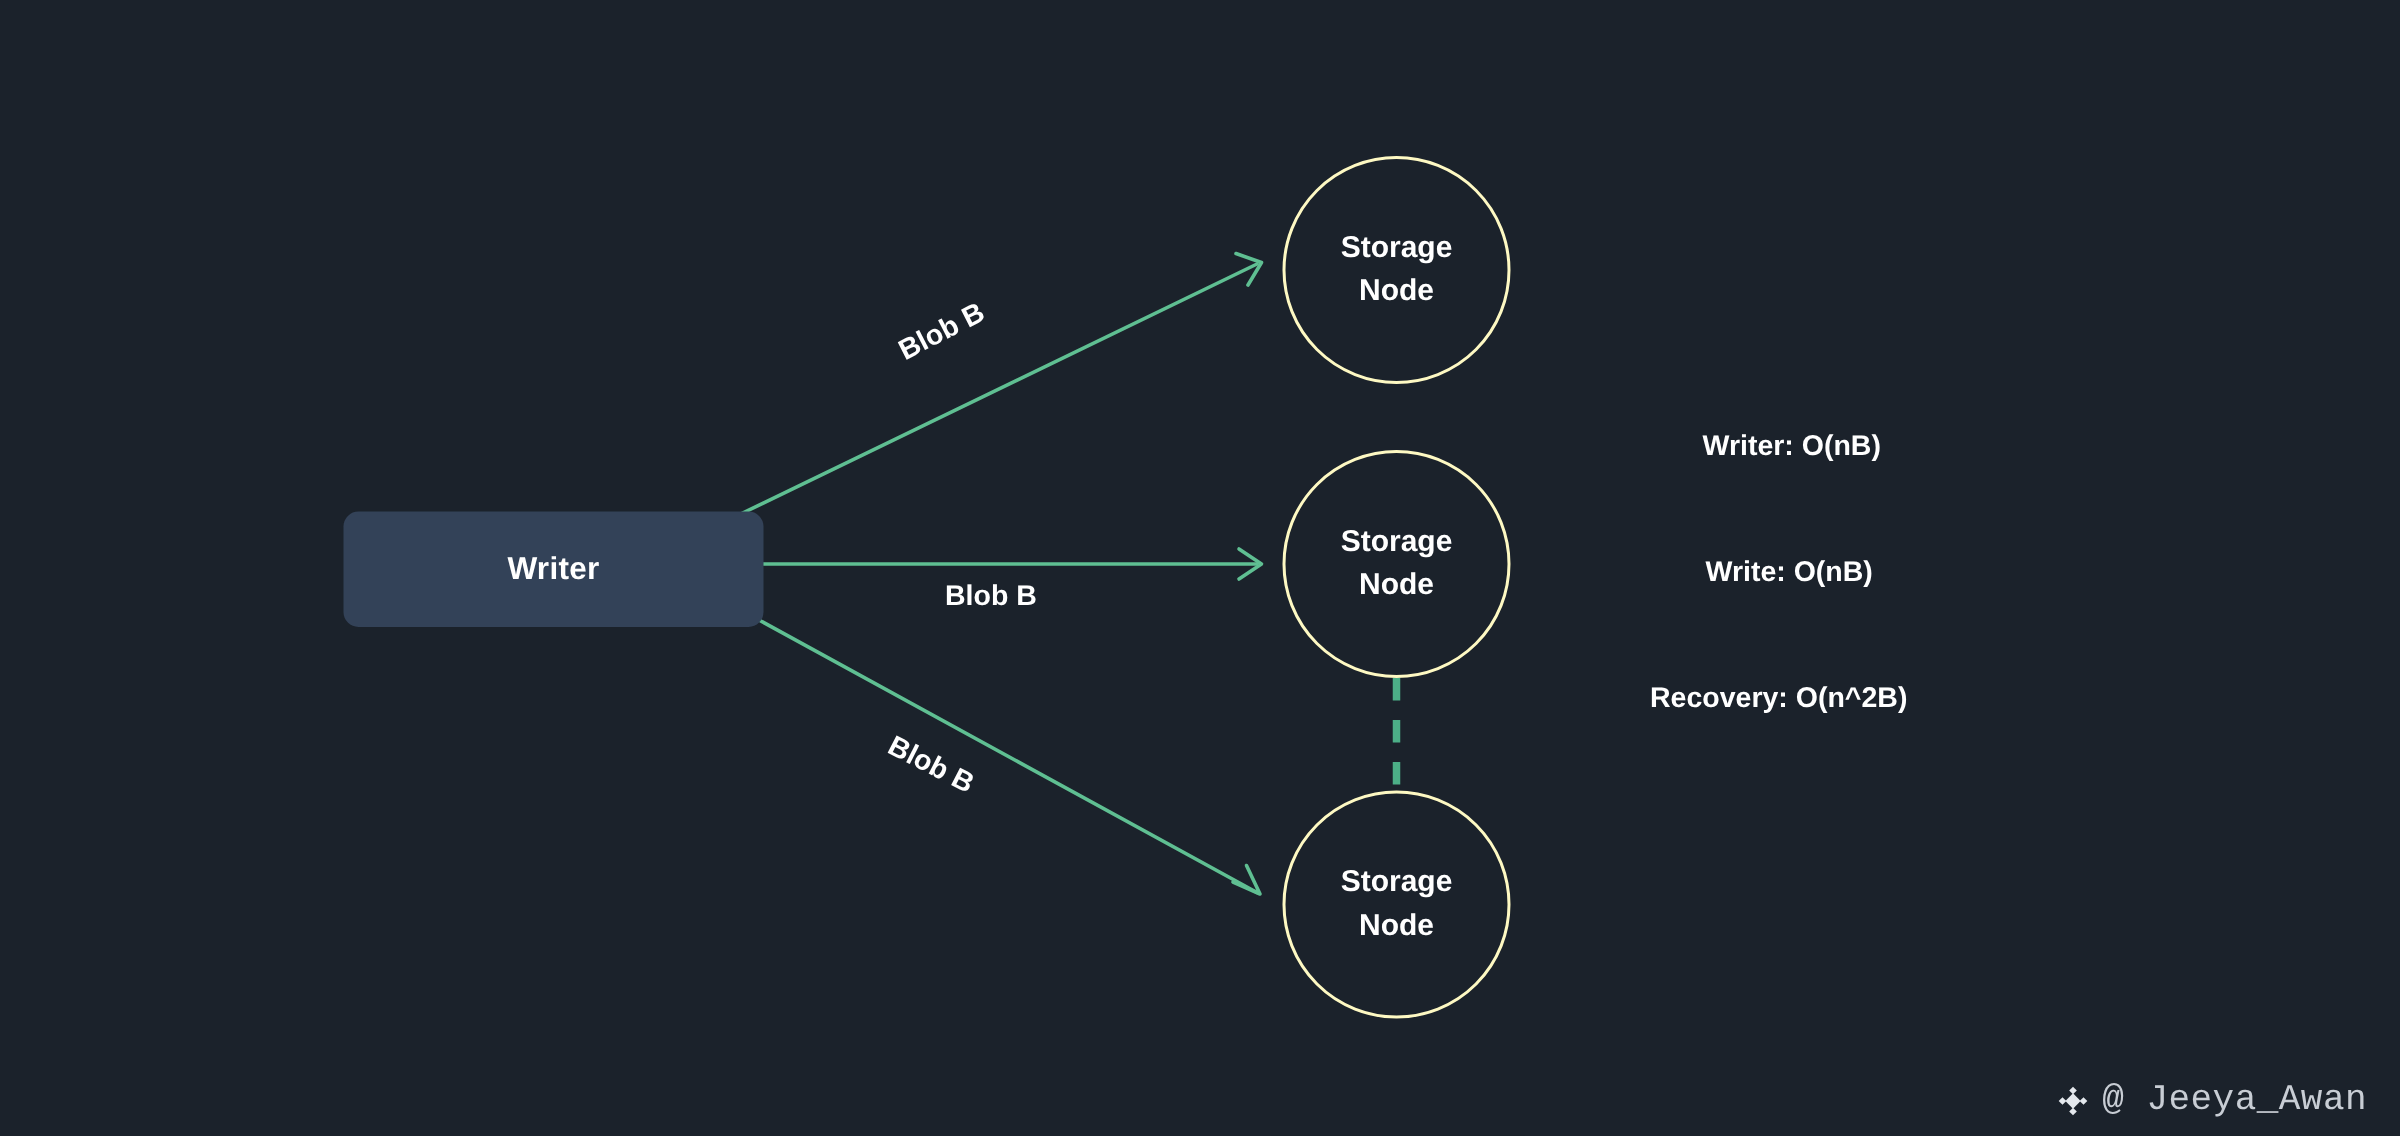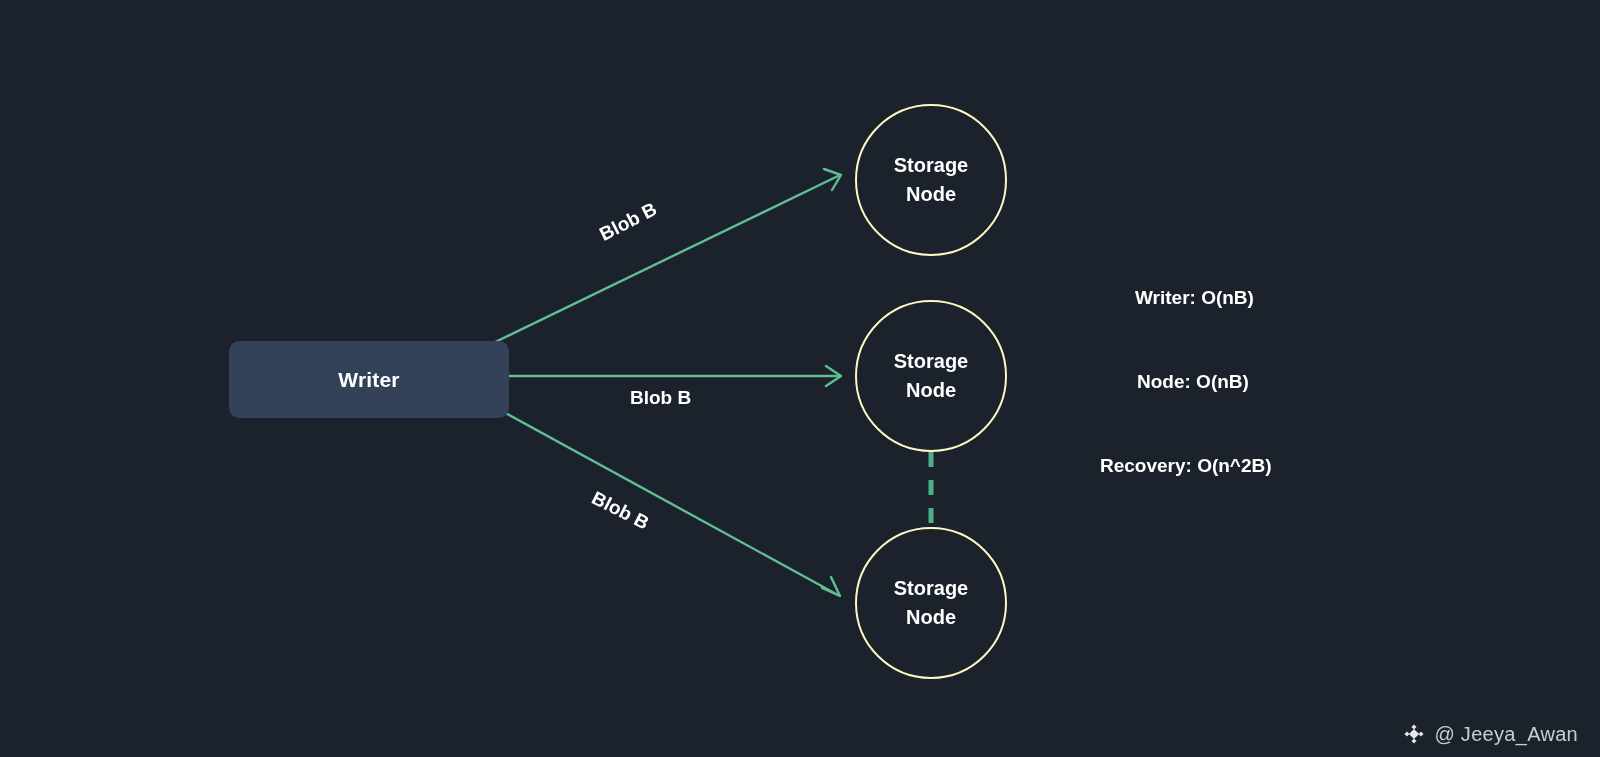--- a/index.html
+++ b/index.html
@@ -109,22 +109,23 @@
   .watermark {
     position: absolute;
     right: 22px;
     bottom: 10px;
     display: flex;
     align-items: center;
     gap: 7px;
   }
   .watermark-text {
     color: #c8cdd4;
-    font-size: 20px;
+    font-size: 24px;
     letter-spacing: 0.3px;
+    font-family: Liberation Mono, monospace;
   }
   .watermark-logo {
     display: block;
   }
 </style>
 </head>
 <body>
 
 <div id="canvas">
 
@@ -167,21 +168,21 @@
   <div class="storage-node" id="node-bottom">
     <span class="node-line">Storage</span>
     <span class="node-line">Node</span>
   </div>
 
   <div class="edge-label" id="label-blob-top">Blob B</div>
   <div class="edge-label" id="label-blob-middle">Blob B</div>
   <div class="edge-label" id="label-blob-bottom">Blob B</div>
 
   <div class="complexity-item" id="complexity-write">Writer: O(nB)</div>
-  <div class="complexity-item" id="complexity-read">Node: O(nB)</div>
+  <div class="complexity-item" id="complexity-read">Write: O(nB)</div>
   <div class="complexity-item" id="complexity-recovery">Recovery: O(n^2B)</div>
 
   <div class="watermark">
     <svg class="watermark-logo" width="26" height="26" viewBox="0 0 26 26" xmlns="http://www.w3.org/2000/svg">
       <g fill="#e4e8ed">
         <rect x="9.4" y="9.4" width="7.2" height="7.2" transform="rotate(45 13 13)"></rect>
         <rect x="4.2" y="11.2" width="3.6" height="3.6" transform="rotate(45 6 13)"></rect>
         <rect x="18.2" y="11.2" width="3.6" height="3.6" transform="rotate(45 20 13)"></rect>
         <rect x="11.2" y="4.2" width="3.6" height="3.6" transform="rotate(45 13 6)"></rect>
         <rect x="11.2" y="18.2" width="3.6" height="3.6" transform="rotate(45 13 20)"></rect>

